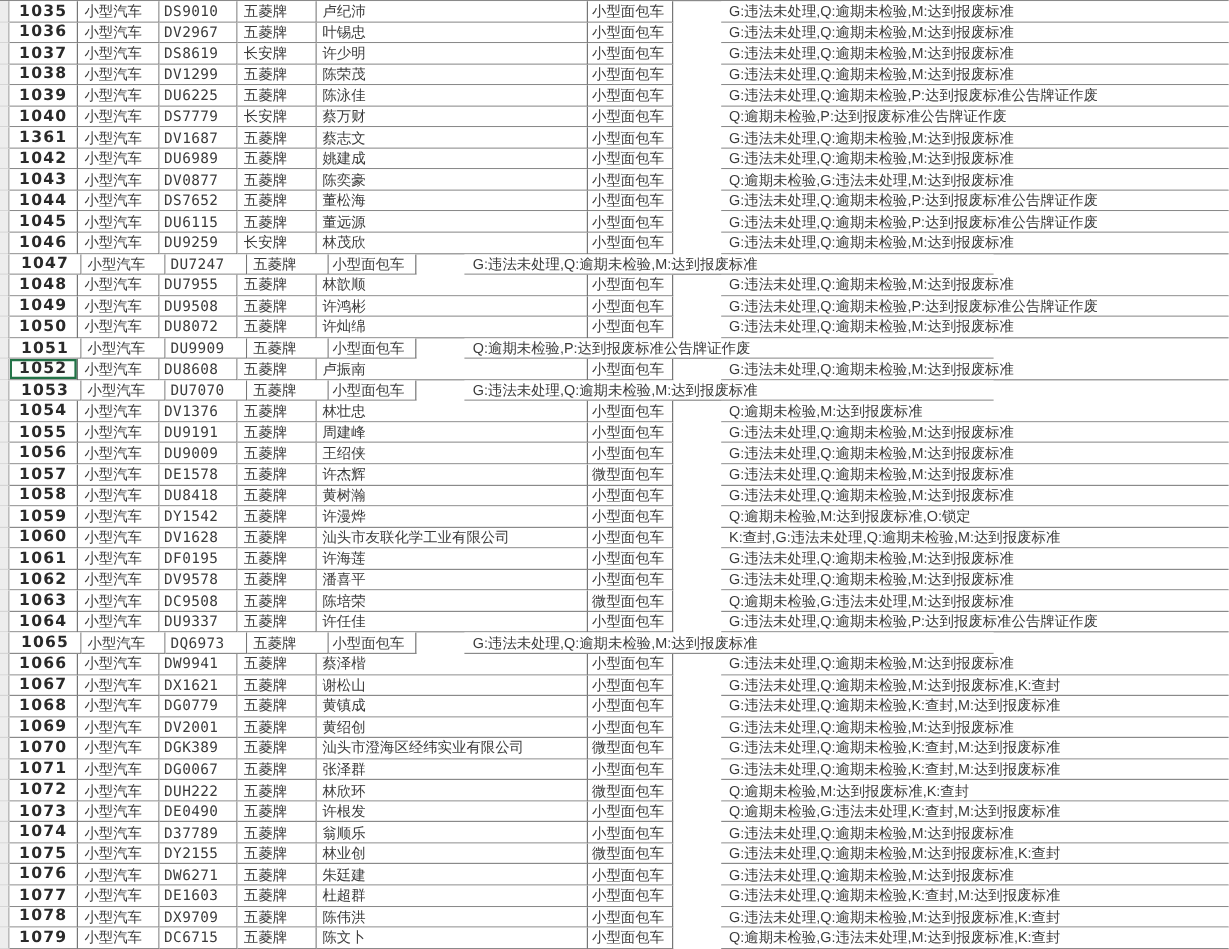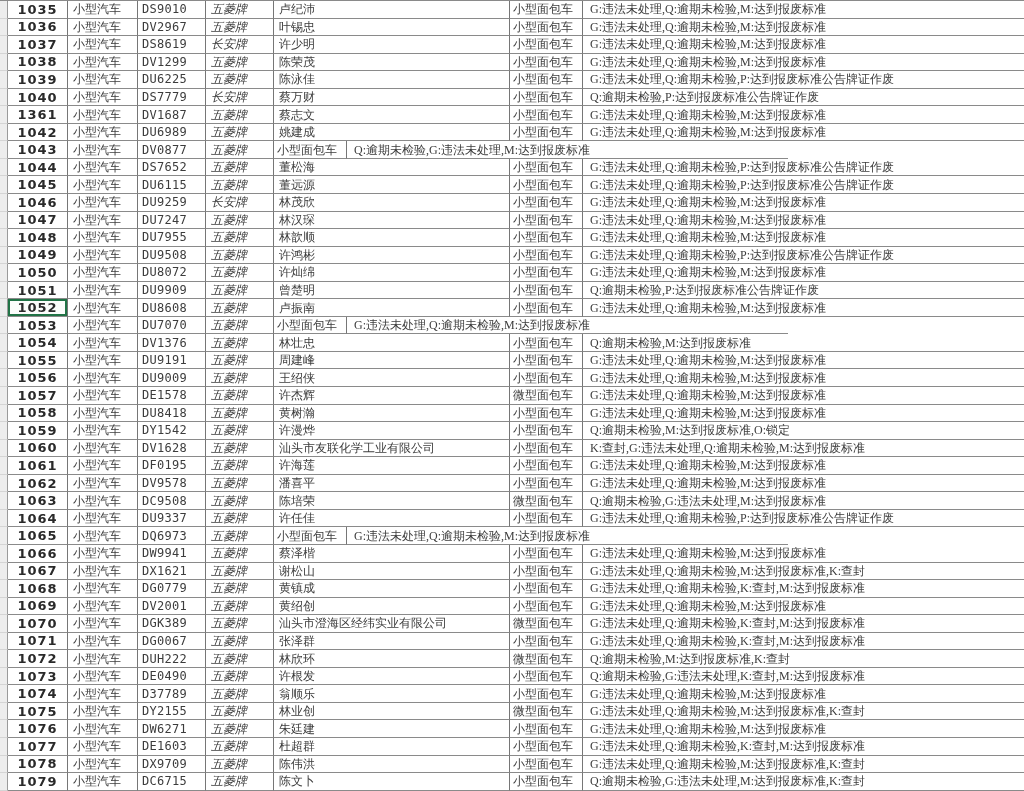--- a/index.html
+++ b/index.html
@@ -57,28 +57,29 @@
     box-shadow: inset 0 0 0 2px #217346;
     background: #fbfdfb;
   }
   .c-class { width: 70px; padding-left: 5px; }
   .c-plate {
     width: 68px;
     padding-left: 4px;
     font-family: "DejaVu Sans Mono", monospace;
     letter-spacing: 0.3px;
   }
-  .c-brand { width: 68px; padding-left: 5px; font-style: italic; }
+  .c-brand { width: 68px; padding-left: 5px; }
   .c-owner { width: 236px; padding-left: 5px; text-align: center; }
   .c-vtype { width: 73px; padding-left: 3px; }
   .c-status {
     width: 441px;
     padding-left: 7px;
     border-right: none;
-    font-family: Liberation Serif, serif;
+    font-family: Liberation Sans, sans-serif;
+    margin-left: 40px;
   }
 </style>
 </head>
 <body>
 
 <div class="sheet" id="sheet">
     <div class="row">
       <div class="gutter"></div>
       <div class="cell c-num">1035</div>
       <div class="cell c-class">小型汽车</div>
@@ -157,20 +158,21 @@
       <div class="cell c-owner">姚建成</div>
       <div class="cell c-vtype">小型面包车</div>
       <div class="cell c-status">G:违法未处理,Q:逾期未检验,M:达到报废标准</div>
     </div>
     <div class="row">
       <div class="gutter"></div>
       <div class="cell c-num">1043</div>
       <div class="cell c-class">小型汽车</div>
       <div class="cell c-plate">DV0877</div>
       <div class="cell c-brand">五菱牌</div>
+      <div class="cell c-owner">陈奕豪</div>
       <div class="cell c-vtype">小型面包车</div>
       <div class="cell c-status">Q:逾期未检验,G:违法未处理,M:达到报废标准</div>
     </div>
     <div class="row">
       <div class="gutter"></div>
       <div class="cell c-num">1044</div>
       <div class="cell c-class">小型汽车</div>
       <div class="cell c-plate">DS7652</div>
       <div class="cell c-brand">五菱牌</div>
       <div class="cell c-owner">董松海</div>
@@ -196,21 +198,20 @@
       <div class="cell c-owner">林茂欣</div>
       <div class="cell c-vtype">小型面包车</div>
       <div class="cell c-status">G:违法未处理,Q:逾期未检验,M:达到报废标准</div>
     </div>
     <div class="row">
       <div class="gutter"></div>
       <div class="cell c-num">1047</div>
       <div class="cell c-class">小型汽车</div>
       <div class="cell c-plate">DU7247</div>
       <div class="cell c-brand">五菱牌</div>
-      <div class="cell c-owner">林汉琛</div>
       <div class="cell c-vtype">小型面包车</div>
       <div class="cell c-status">G:违法未处理,Q:逾期未检验,M:达到报废标准</div>
     </div>
     <div class="row">
       <div class="gutter"></div>
       <div class="cell c-num">1048</div>
       <div class="cell c-class">小型汽车</div>
       <div class="cell c-plate">DU7955</div>
       <div class="cell c-brand">五菱牌</div>
       <div class="cell c-owner">林歆顺</div>
@@ -236,21 +237,20 @@
       <div class="cell c-owner">许灿绵</div>
       <div class="cell c-vtype">小型面包车</div>
       <div class="cell c-status">G:违法未处理,Q:逾期未检验,M:达到报废标准</div>
     </div>
     <div class="row">
       <div class="gutter"></div>
       <div class="cell c-num">1051</div>
       <div class="cell c-class">小型汽车</div>
       <div class="cell c-plate">DU9909</div>
       <div class="cell c-brand">五菱牌</div>
-      <div class="cell c-owner">曾楚明</div>
       <div class="cell c-vtype">小型面包车</div>
       <div class="cell c-status">Q:逾期未检验,P:达到报废标准公告牌证作废</div>
     </div>
     <div class="row">
       <div class="gutter"></div>
       <div class="cell c-num selected">1052</div>
       <div class="cell c-class">小型汽车</div>
       <div class="cell c-plate">DU8608</div>
       <div class="cell c-brand">五菱牌</div>
       <div class="cell c-owner">卢振南</div>

